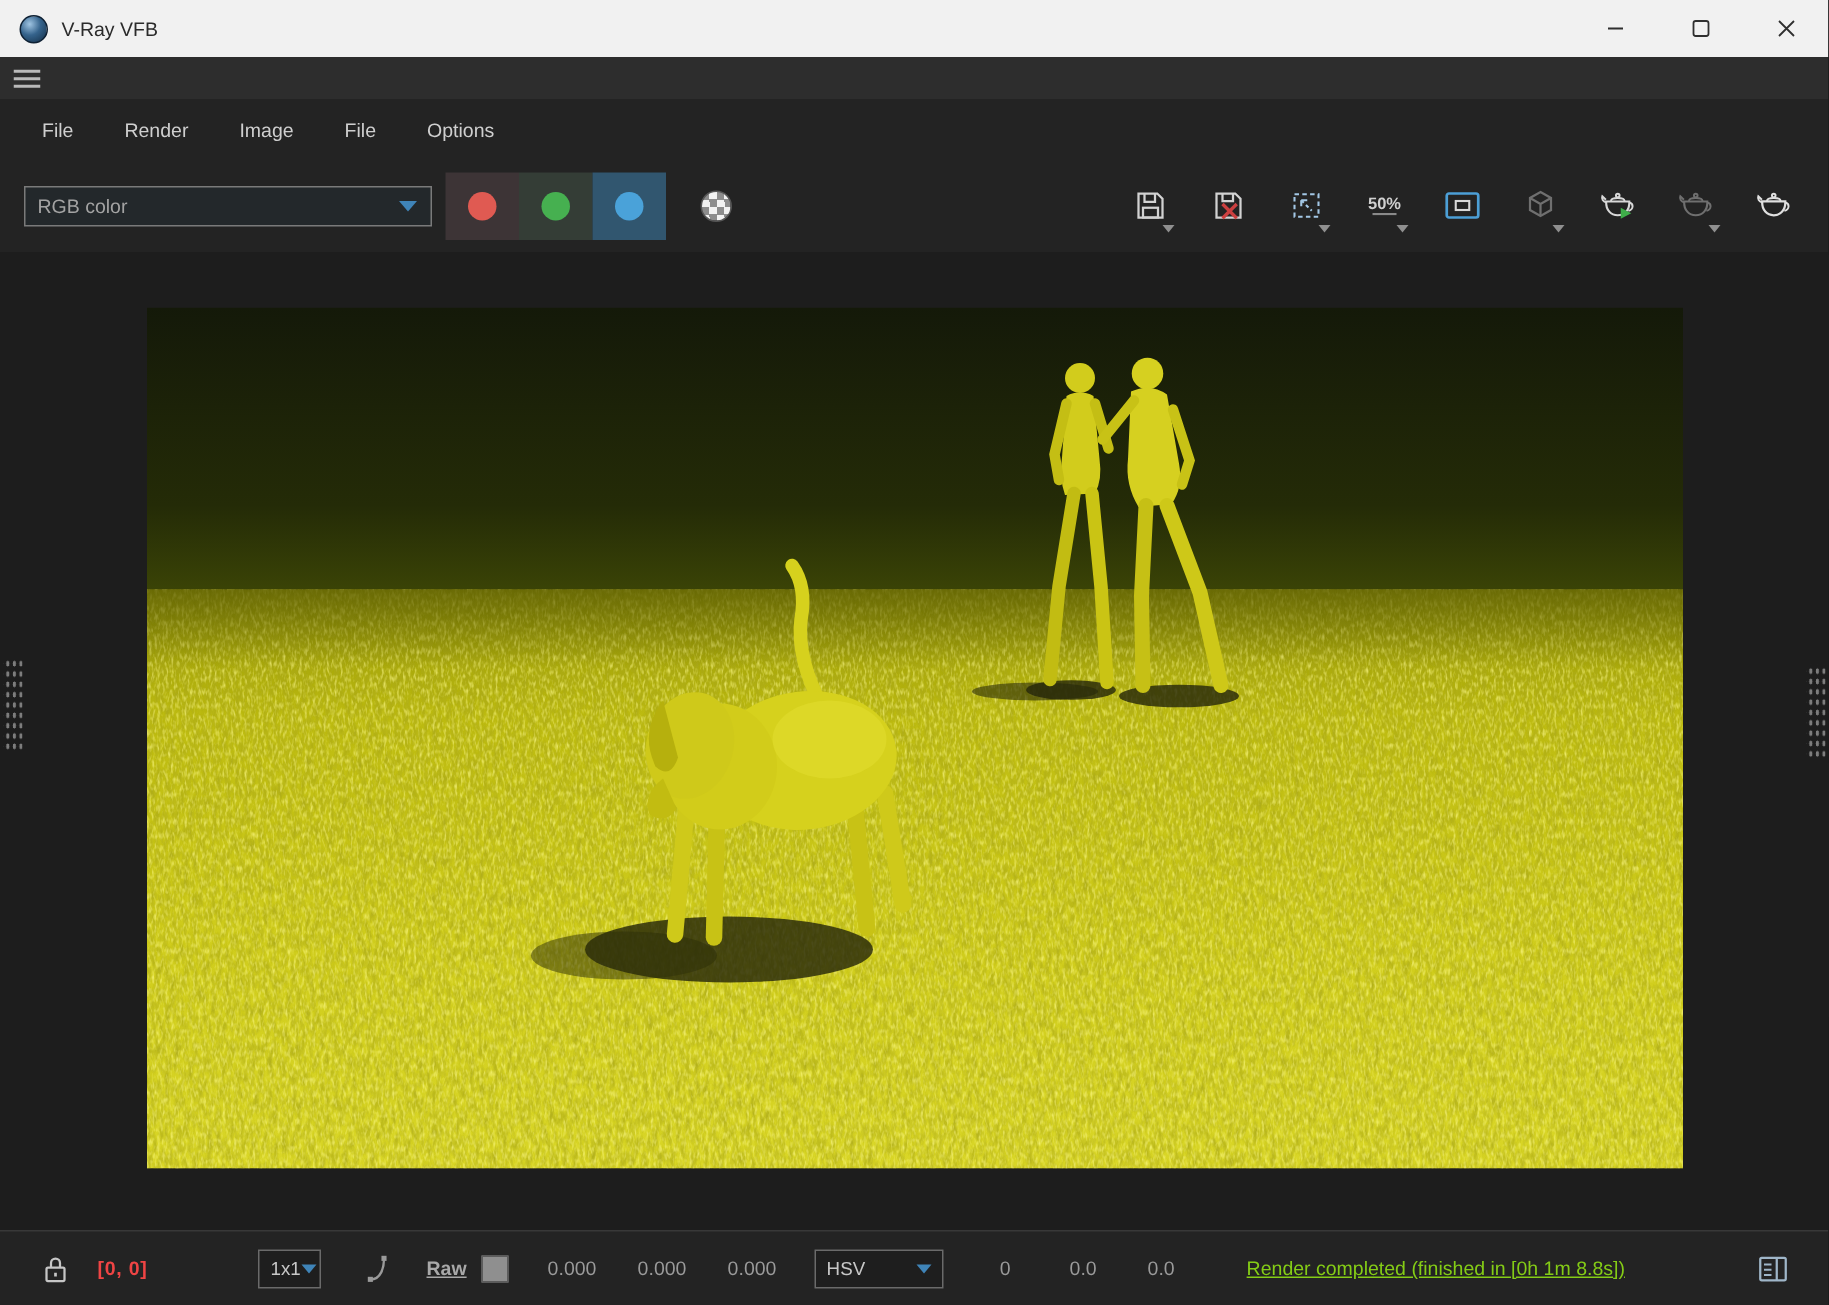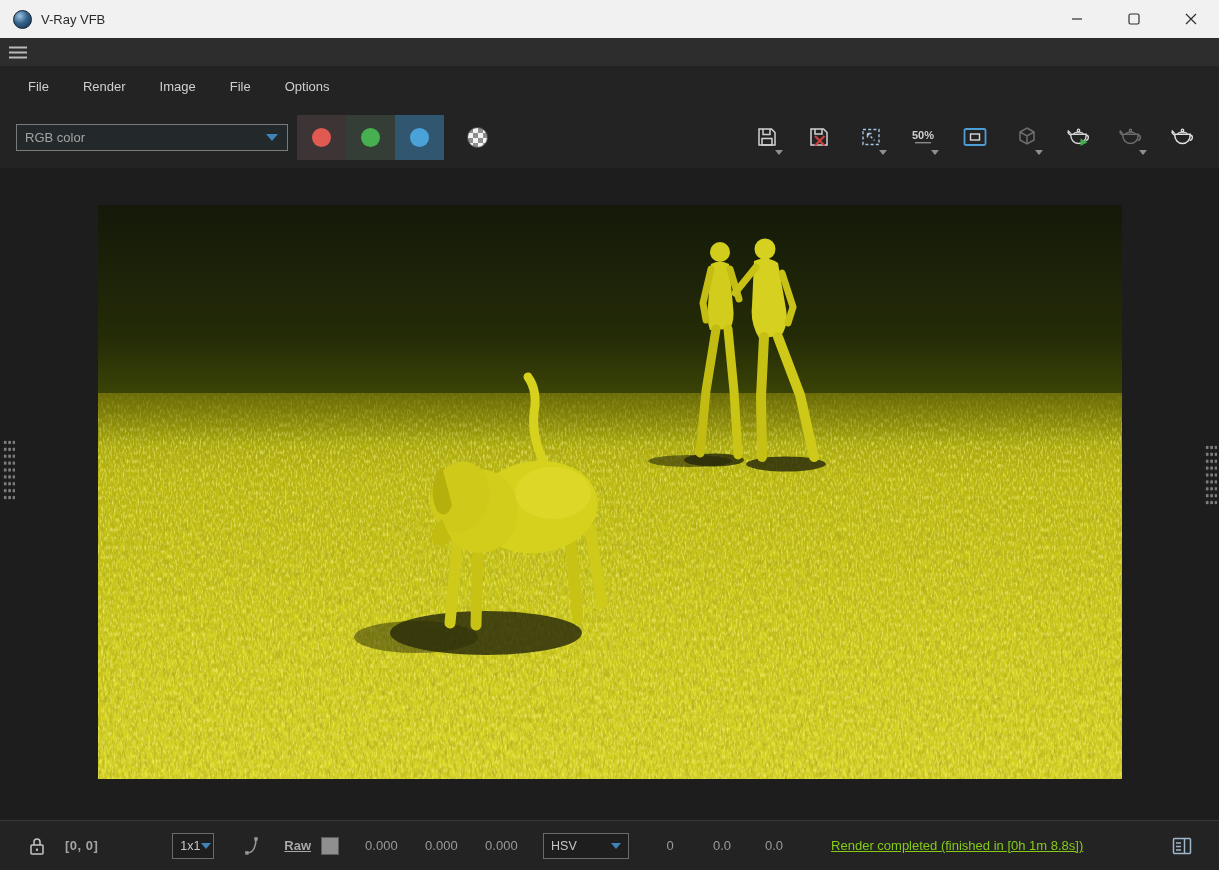--- a/index.html
+++ b/index.html
@@ -46,21 +46,21 @@
   .viewport { flex:1 1 auto; position:relative; background:#1d1d1d; }
   .render-frame { position:absolute; left:98px; top:37px; width:1024px; height:574px; }
   .dot-handle { position:absolute; width:13px; height:62px;
     background-image: radial-gradient(#7d7d7d 1.1px, transparent 1.3px);
     background-size:4.4px 6.9px; background-position:1px 1px; }
   .dot-left  { left:2px; top:270px; }
   .dot-right { right:2px; top:275px; }
 
   
   .statusbar { height:50px; background:#232323; border-top:1px solid #383838; display:flex; align-items:center; font-size:13px; color:#9a9a9a; flex:0 0 auto; }
-  .sb-coords { margin-left:17px; color:#a3a3a3; font-weight:bold; letter-spacing:0.5px; }
+  .sb-coords { margin-left:17px; color:#ef4444; font-weight:bold; letter-spacing:0.5px; }
   .sb-dd { height:26px; background:#1e1e1e; border:1px solid #6a6a6a; display:flex; align-items:center; justify-content:space-between; padding:0 7px; color:#c7c7c7; font-size:12.5px; }
   .sb-dd .dd-caret { border-left-width:5px; border-right-width:5px; border-top-width:6px; }
   .sb-ratio { width:42px; margin-left:74px; }
   .sb-colorspace { width:86px; margin-left:24px;gap:32px; }
   .sb-raw { margin-left:20px; color:#a8a8a8; font-weight:bold;text-decoration:underline; }
   .sb-swatch { width:18px; height:18px; background:#8f8f8f; border:1px solid #5c5c5c; margin-left:10px; }
   .sb-val { margin-left:26px; min-width:34px; }
   .sb-val2 { margin-left:30px; min-width:22px; text-align:center; }
   .sb-status { margin-left:46px; color:#84cc16;text-decoration:underline; }
   .sb-right-icon { margin-left:auto; margin-right:24px; width:26px; height:26px; display:flex; align-items:center; justify-content:center; }

